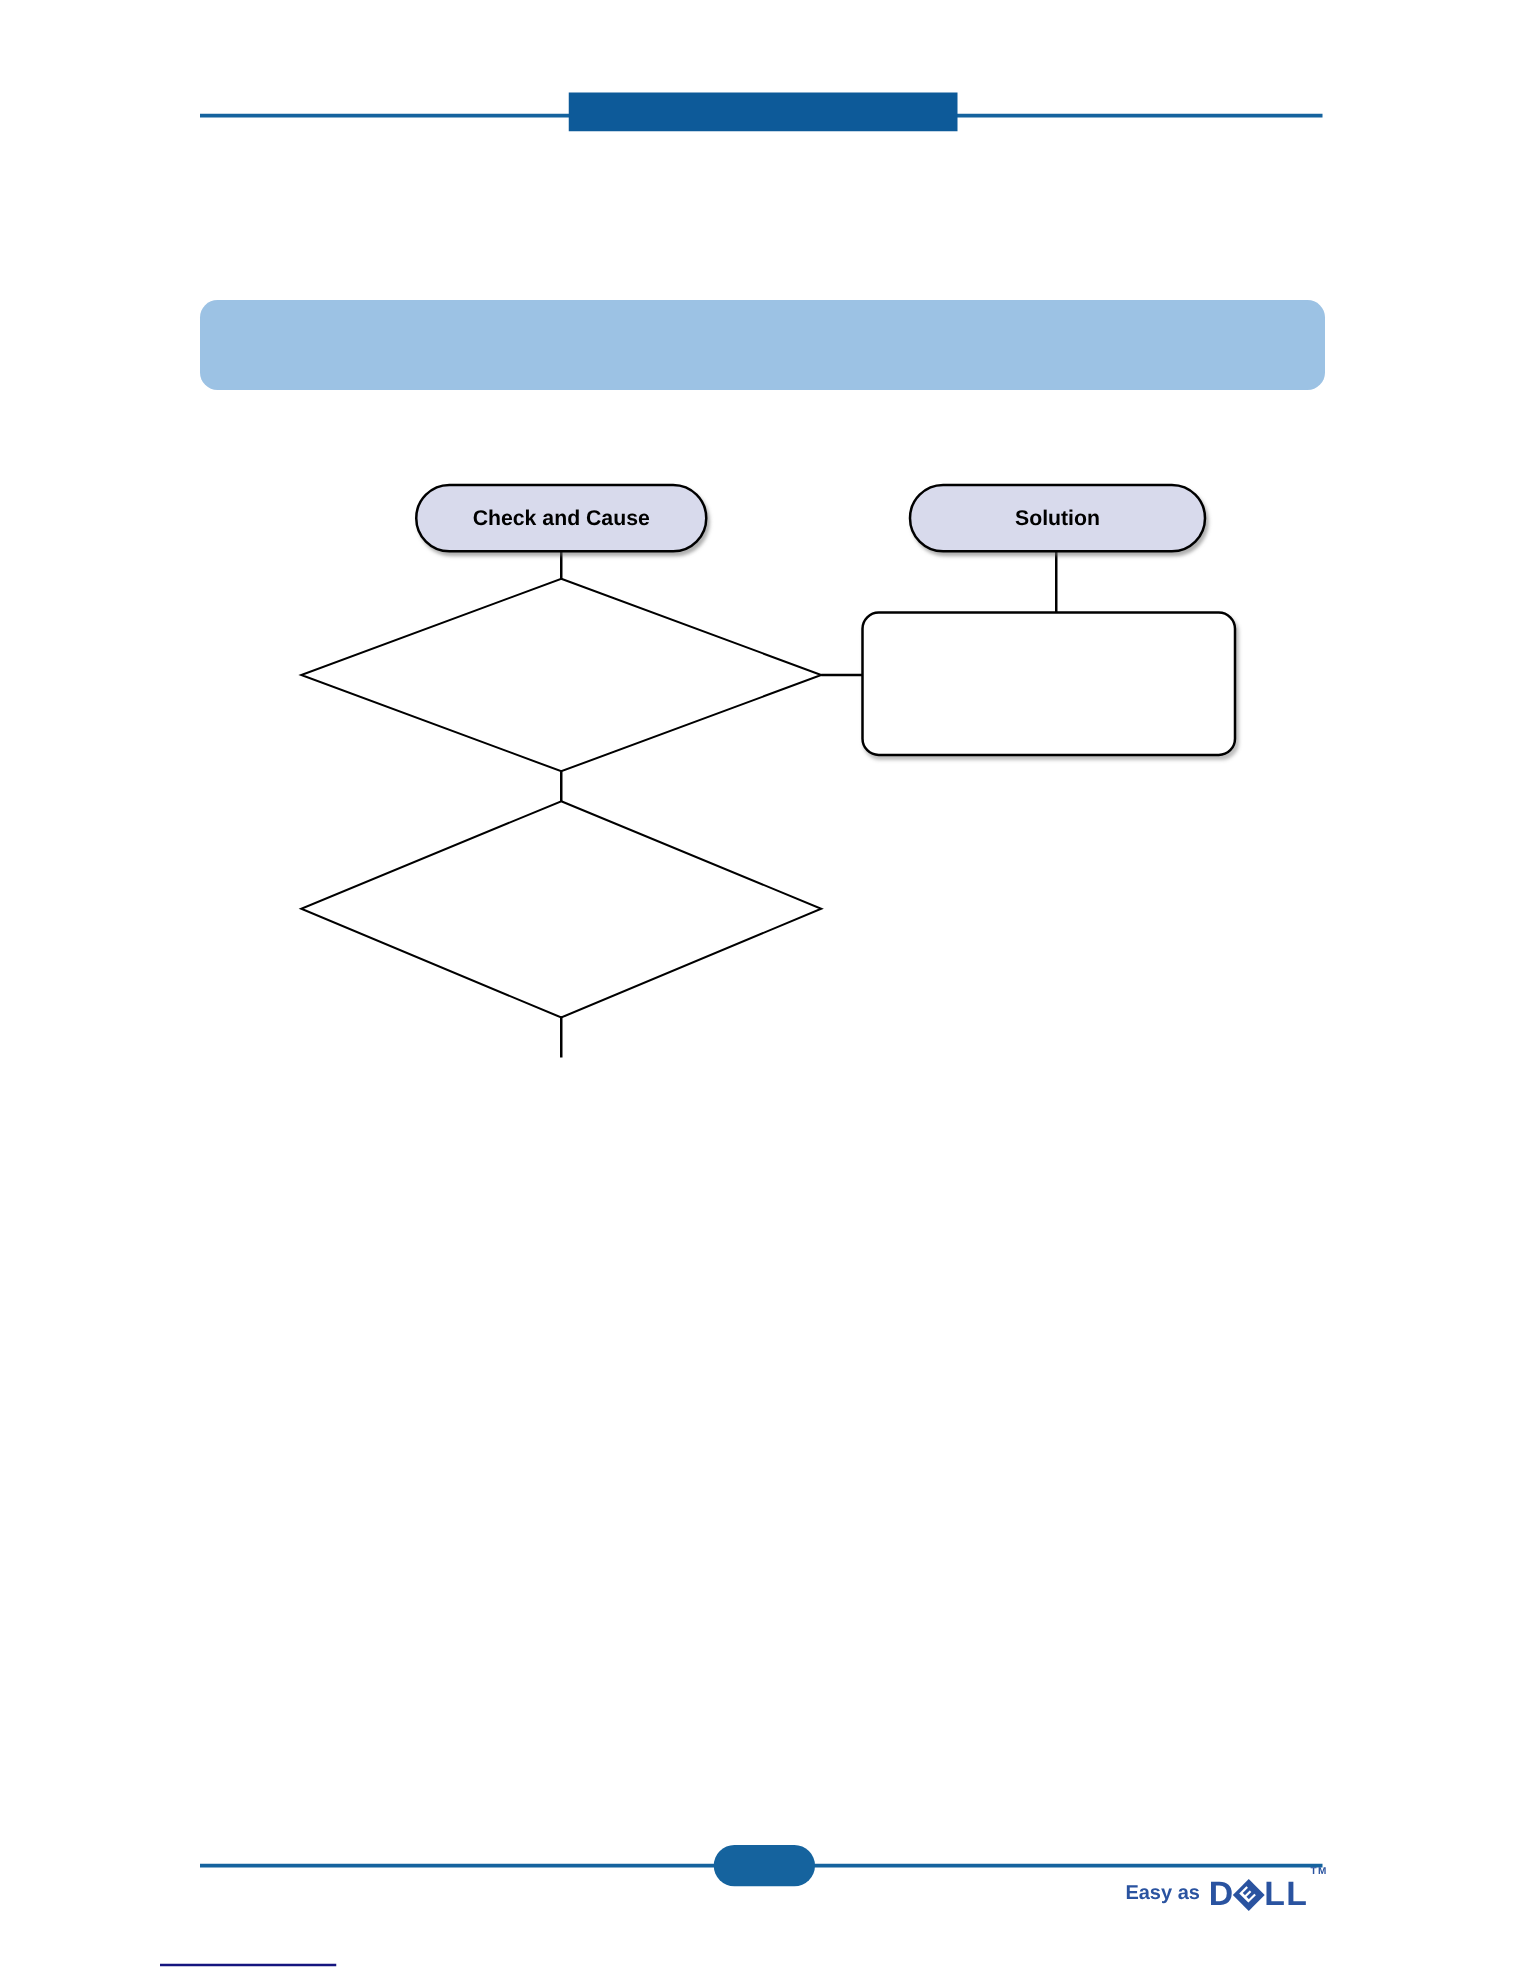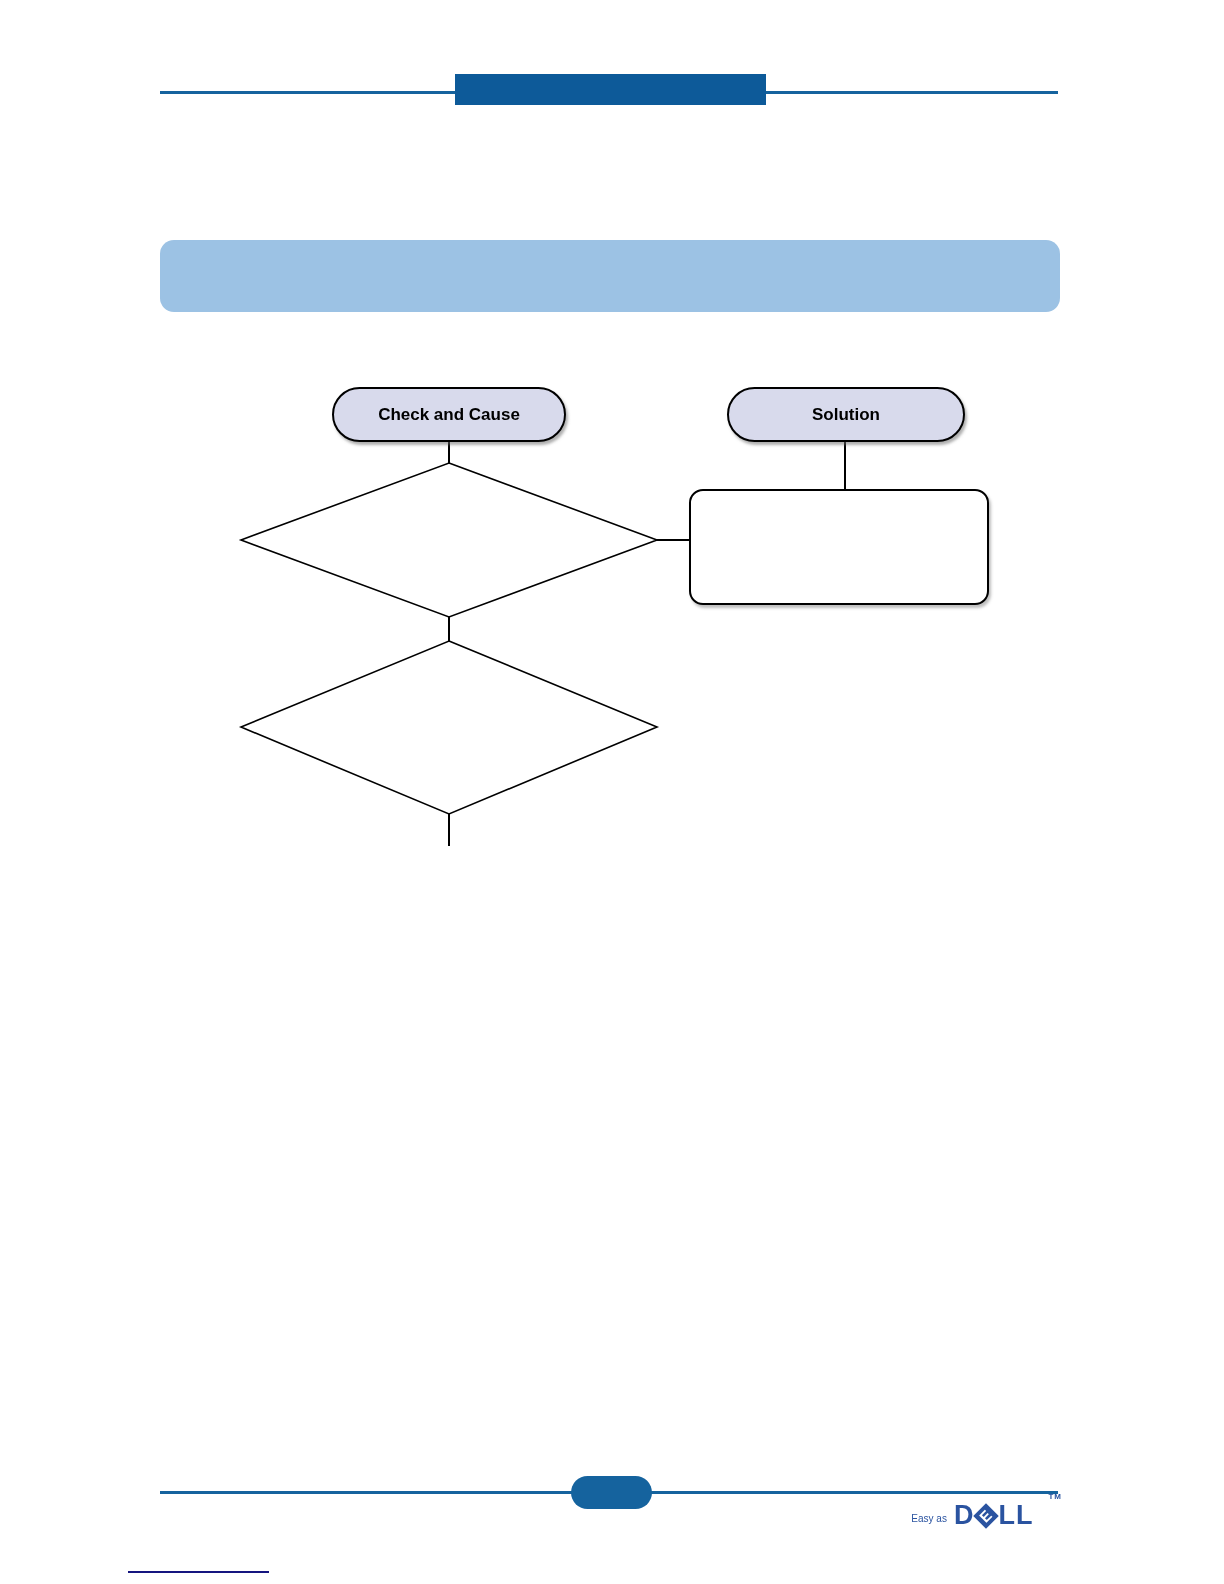--- a/index.html
+++ b/index.html
@@ -54,31 +54,31 @@
   }
   .page-number-pill {
     position:absolute; left:571px; top:1476px; width:81px; height:33px;
     background:#15639e; border-radius:17px;
   }
   .dell-lockup {
     position:absolute; left:930px; top:1494px; width:132px; height:34px;
     display:flex; align-items:flex-end; justify-content:flex-end;
     color:#2a53a0; white-space:nowrap;
   }
-  .easy-as { font-size:10px; font-weight:normal; margin-right:7px; padding-bottom:4px; }
+  .easy-as { font-size:16px; font-weight:bold; margin-right:7px; padding-bottom:4px; }
   .dell-word { font-size:27px; font-weight:bold; letter-spacing:1px; line-height:26px; display:flex; align-items:flex-end; }
   .dell-e-tile {
     display:inline-block; width:18px; height:18px; background:#2a53a0;
     transform:rotate(-45deg); margin:0 3px 3px 3px; flex:none;
   }
   .dell-e {
     display:block; width:18px; height:18px; color:#ffffff;
     font-size:15px; font-weight:bold; text-align:center; line-height:18px;
   }
-  .dell-tm { font-size:8px; font-weight:bold; vertical-align:top; margin-left:15px; padding-bottom:18px; }
+  .dell-tm { font-size:8px; font-weight:bold; vertical-align:top; margin-left:2px; padding-bottom:18px; }
 
   .footnote-rule {
     position:absolute; left:128px; top:1571px; width:141px; height:2px;
     background:#15157f;
   }
 </style>
 </head>
 <body>
 
 <div class="page">

